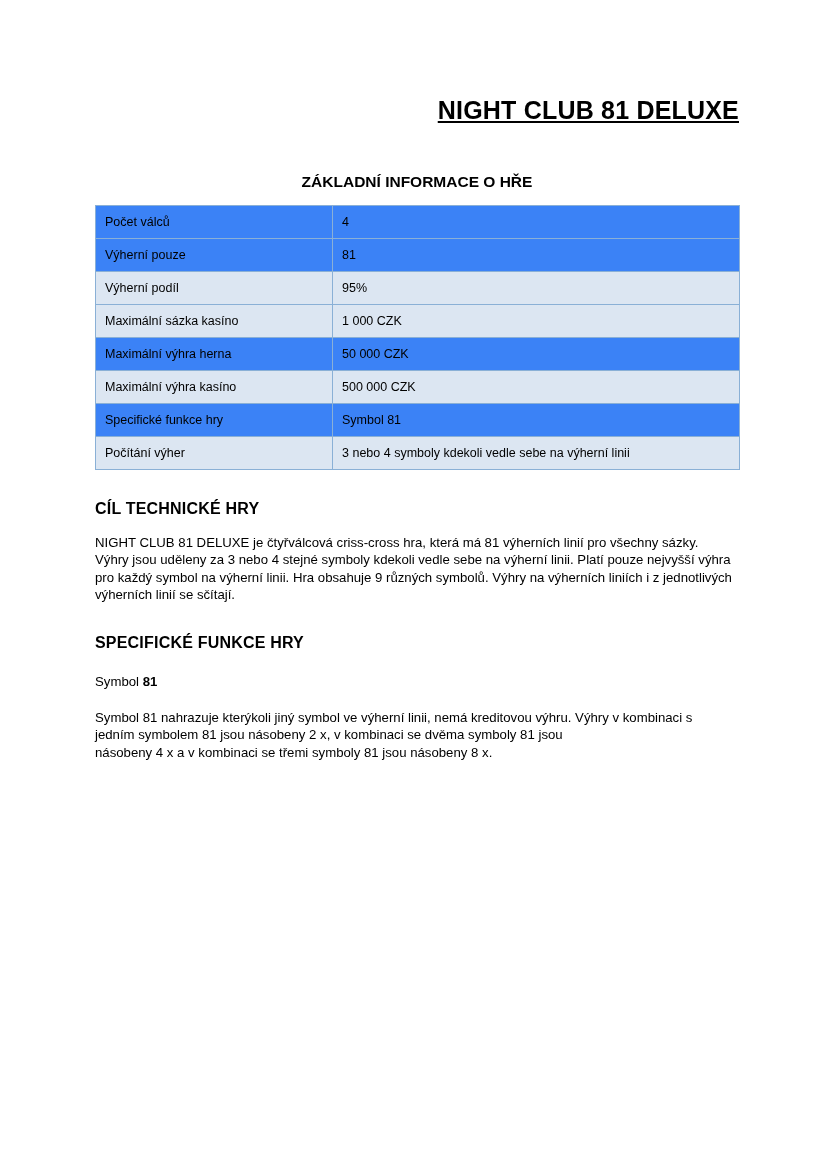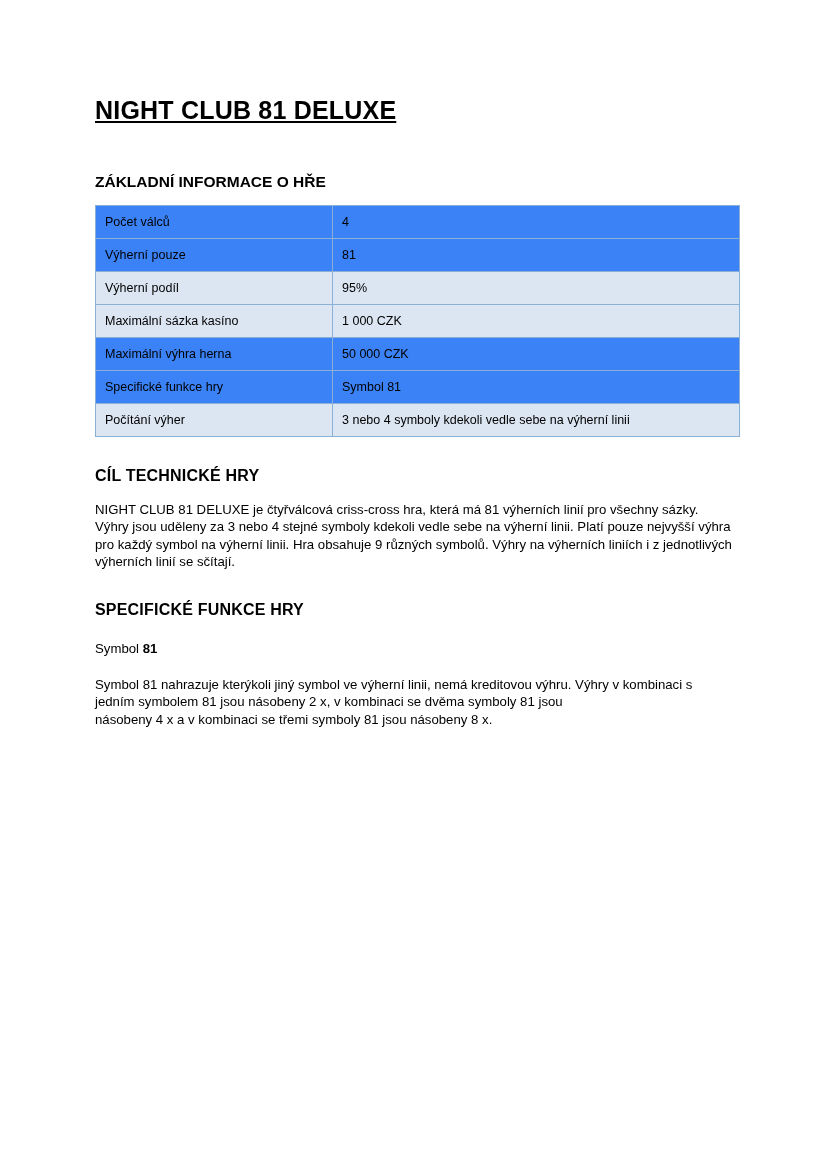--- a/index.html
+++ b/index.html
@@ -16,34 +16,35 @@
     overflow: hidden;
   }
   .page {
     position: relative;
     width: 827px;
     height: 1169px;
     box-sizing: border-box;
     padding: 90px 88px 60px 95px;
   }
   .doc-title {
-    text-align: left;
+    text-align: right;
     font-size: 25px;
     font-weight: bold;
     text-decoration: underline;
     letter-spacing: 0.2px;
     margin: 0 0 0 0;
     padding-top: 6px;
     font-family: "Liberation Sans", sans-serif;
   }
   .section-heading {
     font-size: 15.5px;
     font-weight: bold;
     margin: 48px 0 14px 0;
     font-family: "Liberation Sans", sans-serif;
+    text-align: center;
   }
   .info-table {
     border-collapse: collapse;
     width: 645px;
     table-layout: fixed;
     font-size: 12.5px;
   }
   .info-table td {
     border: 1px solid #8ab0d6;
     padding: 7px 9px 8px 9px;
@@ -104,20 +105,24 @@
         <td>95%</td>
       </tr>
       <tr class="shaded">
         <td class="col-label">Maximální sázka kasíno</td>
         <td>1 000 CZK</td>
       </tr>
       <tr class="plain">
         <td class="col-label">Maximální výhra herna</td>
         <td>50 000 CZK</td>
       </tr>
+      <tr class="shaded">
+        <td class="col-label">Maximální výhra kasíno</td>
+        <td>500 000 CZK</td>
+      </tr>
       <tr class="plain">
         <td class="col-label">Specifické funkce hry</td>
         <td>Symbol  81</td>
       </tr>
       <tr class="shaded">
         <td class="col-label">Počítání výher</td>
         <td>3 nebo 4 symboly kdekoli vedle sebe na výherní linii</td>
       </tr>
     </tbody>
   </table>

